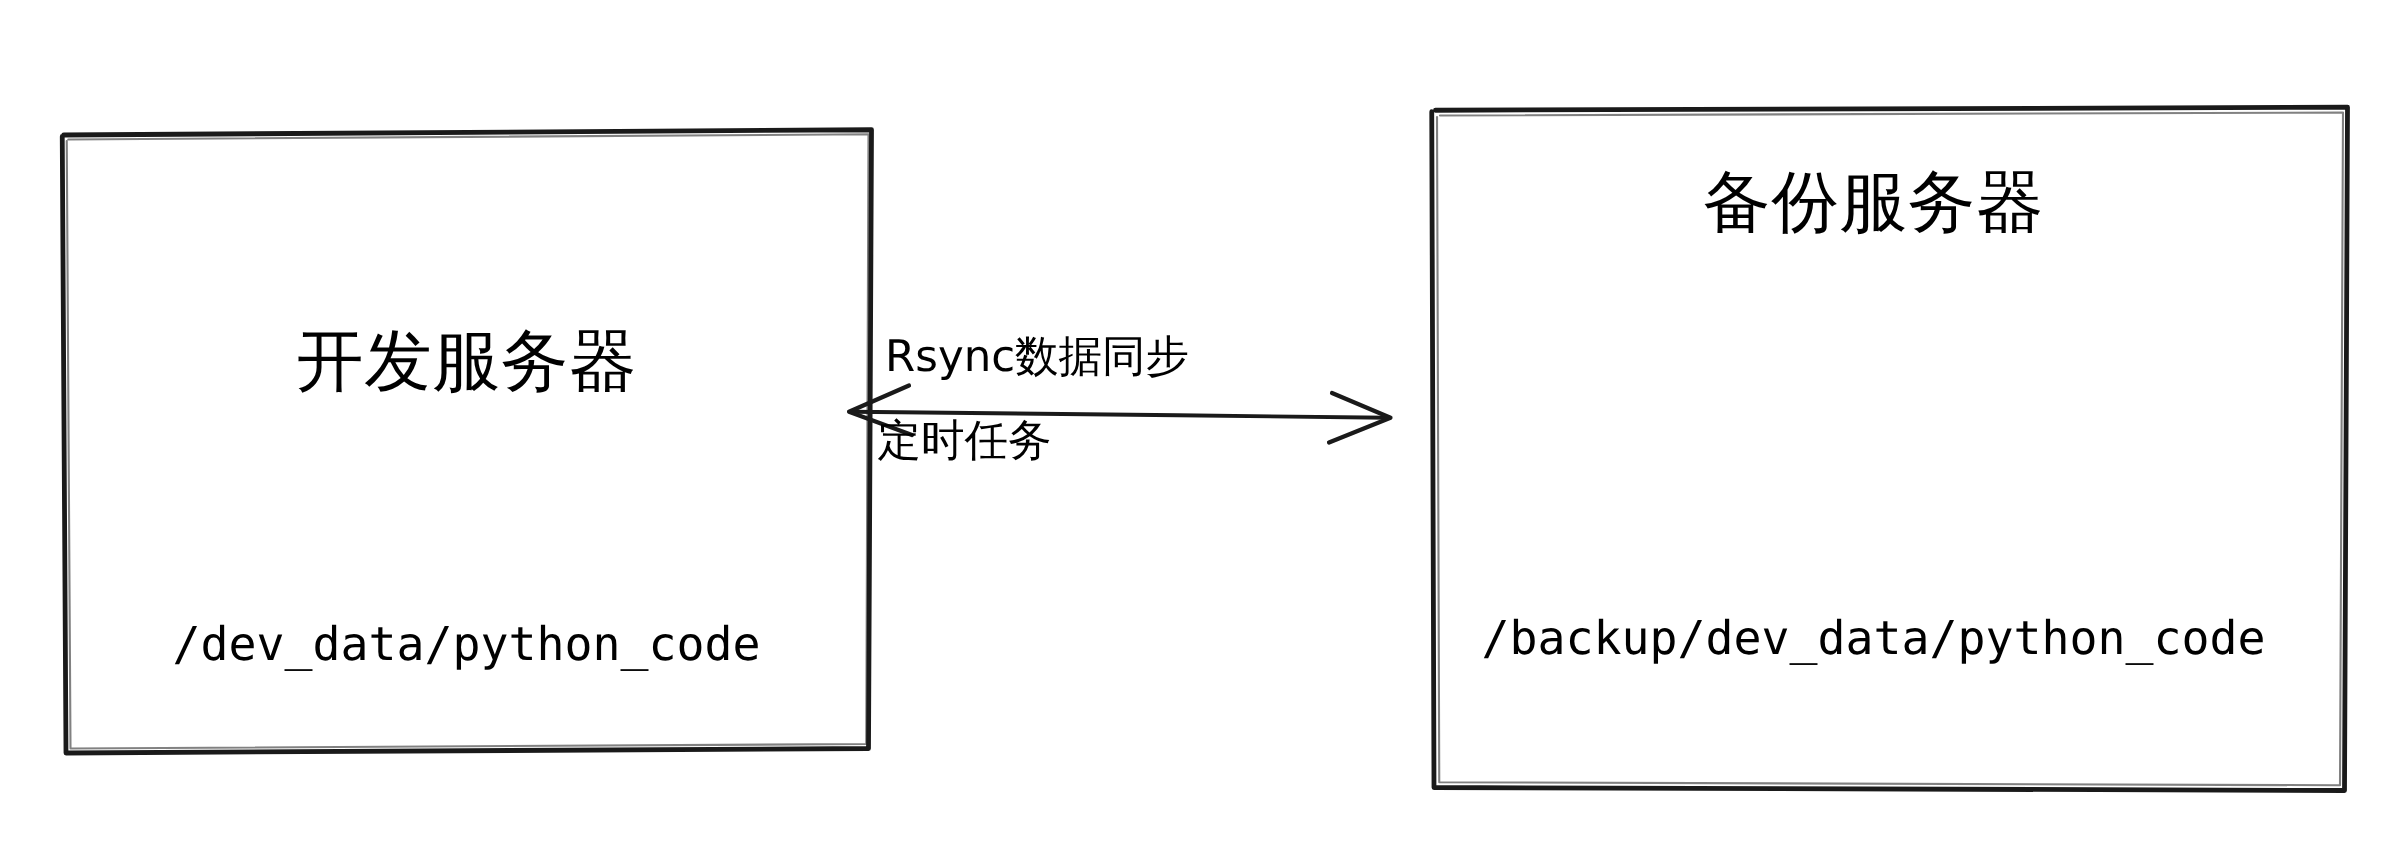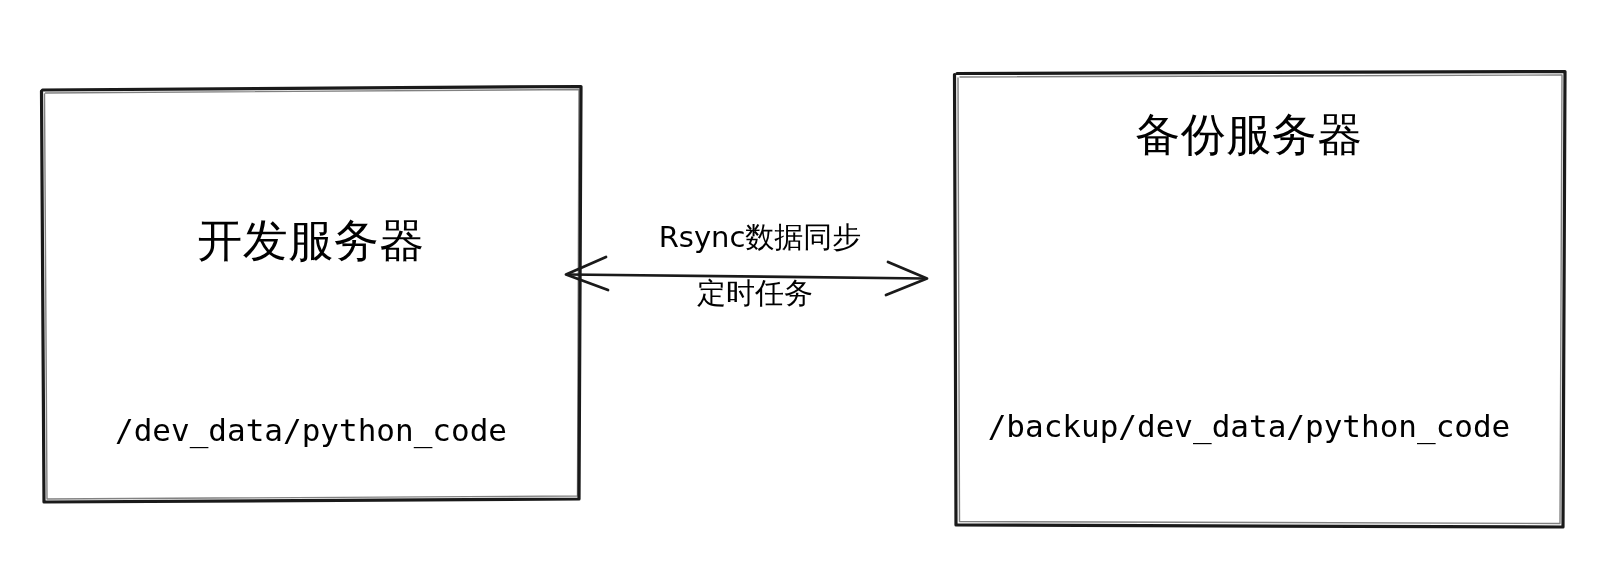--- a/index.html
+++ b/index.html
@@ -112,21 +112,21 @@
     overflow: visible;
   }
 
   .edge-label {
     position: absolute;
     white-space: nowrap;
     font-family: "DejaVu Sans", "Liberation Sans", sans-serif;
     font-size: 29px;
     line-height: 34px;
     color: #000000;
-    text-align: center;
+    text-align: left;
   }
   #edge-label-top {
     left: 590px;
     top: 220px;
     width: 340px;
   }
   #edge-label-bottom {
     left: 585px;
     top: 276px;
     width: 340px;

